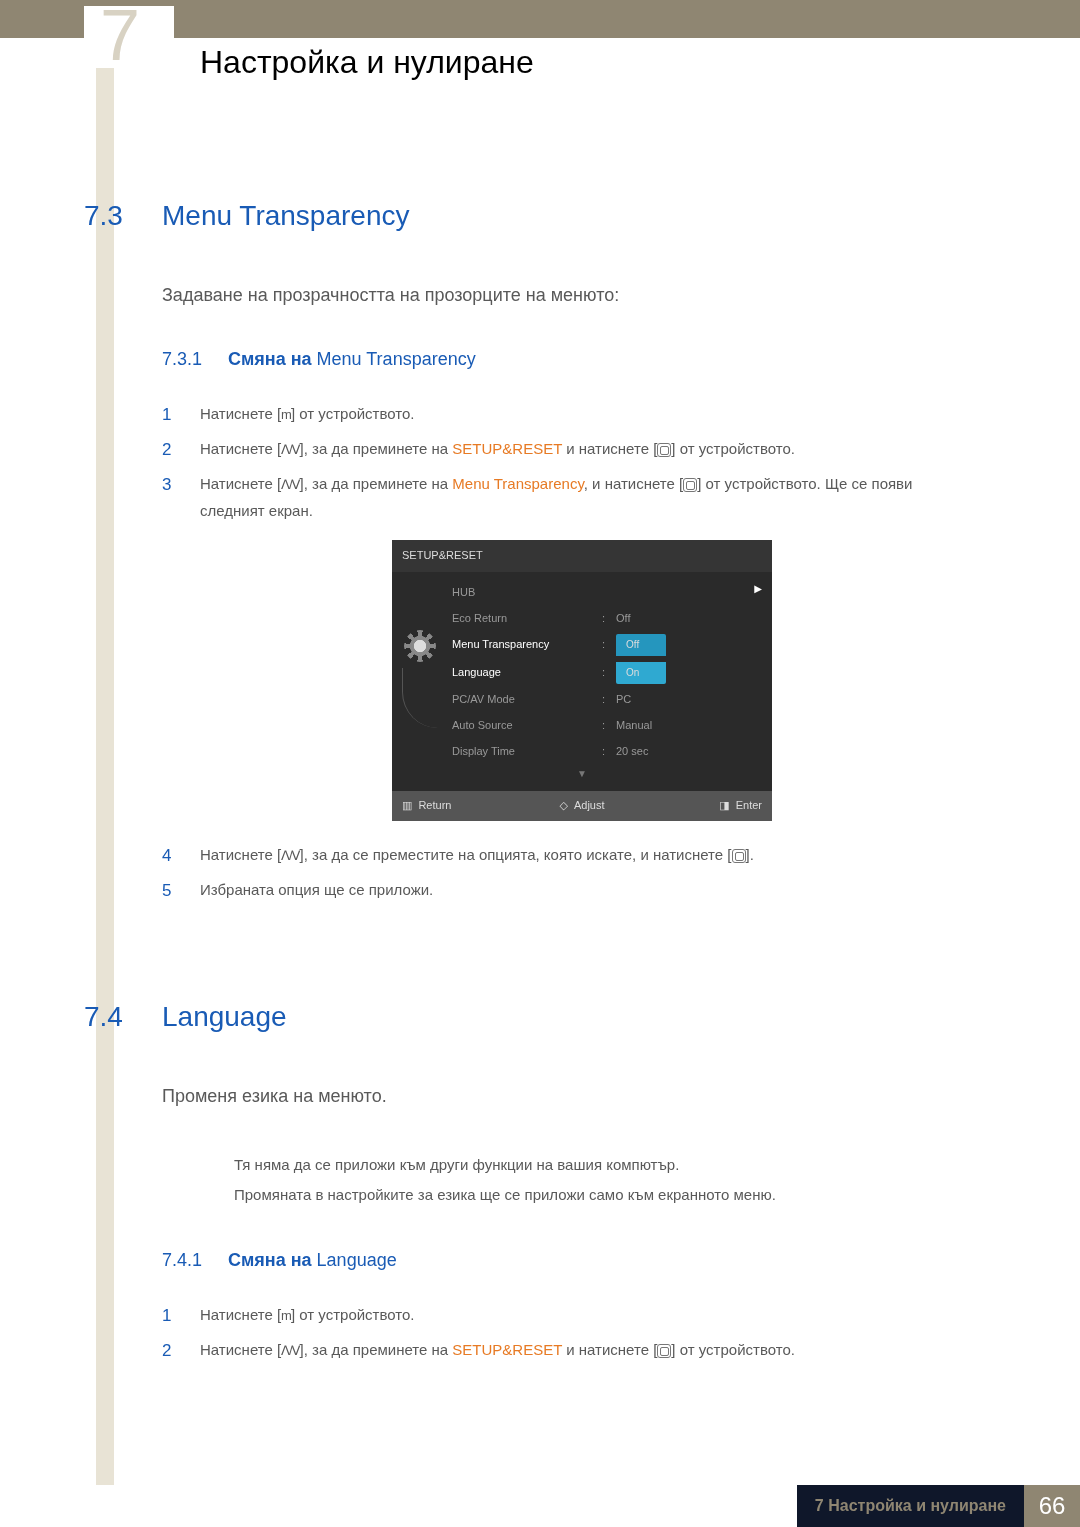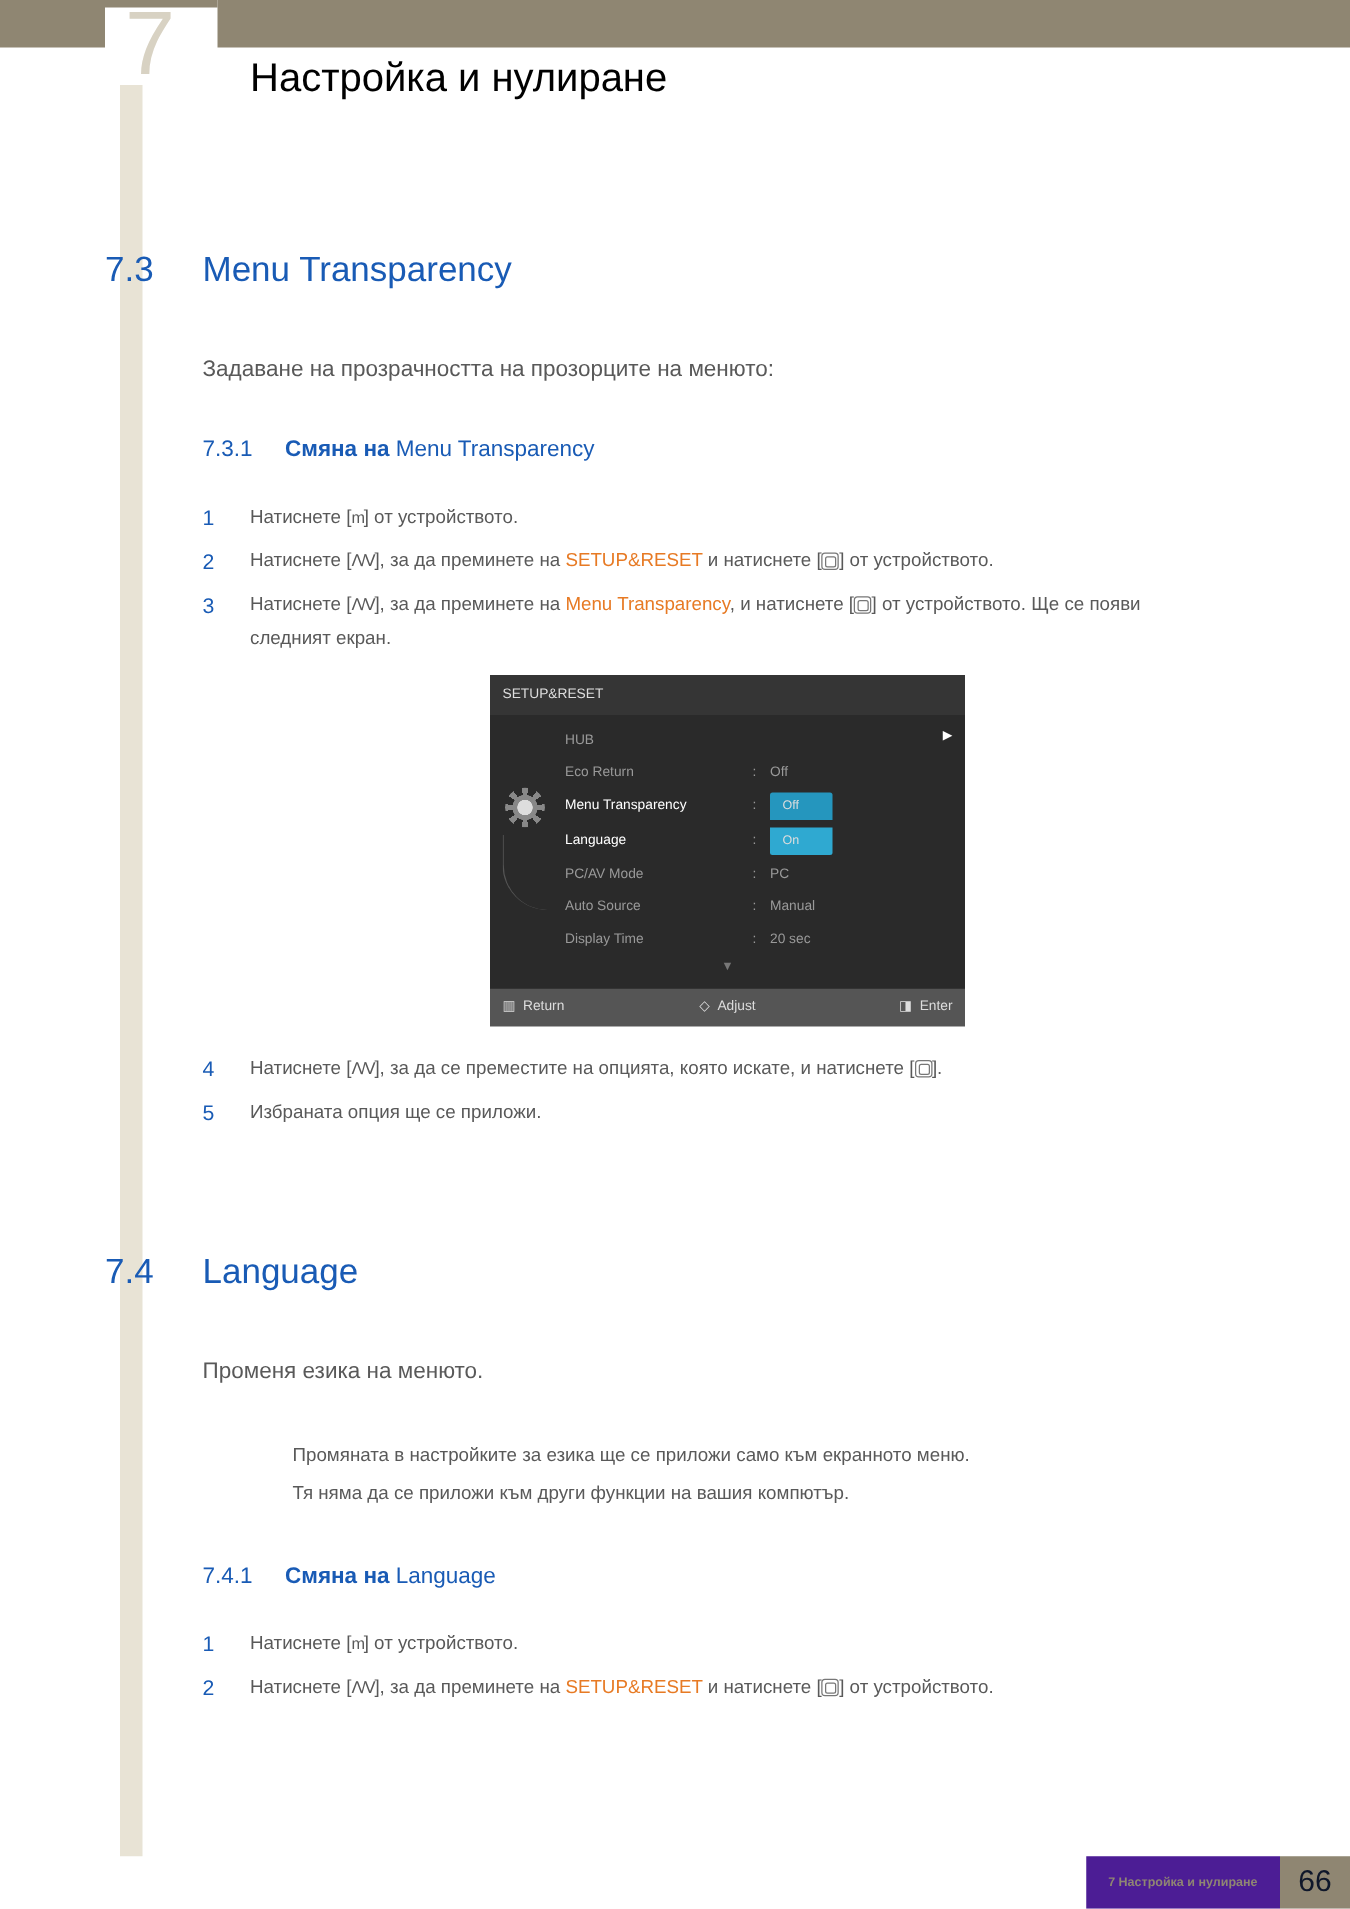--- a/index.html
+++ b/index.html
@@ -154,27 +154,27 @@
   }
   .footer {
     position:absolute;
     left:0; right:0; bottom:0;
     height: 42px;
     display:flex;
     justify-content:flex-end;
     align-items:stretch;
   }
   .footer .label {
-    background:#4c1d95; color:#8f8672;
-    font-size:10px; font-weight:700;
+    background:#0f172a; color:#8f8672;
+    font-size:16px; font-weight:700;
     display:flex; align-items:center;
     padding: 0 18px;
   }
   .footer .page {
-    background:#8f8672; color:#0f172a;
+    background:#8f8672; color:#ffffff;
     font-size:24px; font-weight:400;
     width:56px;
     display:flex; align-items:center; justify-content:center;
   }
   .section-gap { height: 90px; }
 </style>
 </head>
 <body>
 
 <div class="top-bar"></div>
@@ -272,22 +272,22 @@
     </li>
   </ol>
 
   <div class="section-gap"></div>
 
   <div class="h1">
     <span class="num">7.4</span><span>Language</span>
   </div>
   <div class="intro">Променя езика на менюто.</div>
   <div class="note-block">
+    <div>Тя няма да се приложи към други функции на вашия компютър.</div>
     <div>Промяната в настройките за езика ще се приложи само към екранното меню.</div>
-    <div>Тя няма да се приложи към други функции на вашия компютър.</div>
   </div>
 
   <div class="h2">
     <span class="num">7.4.1</span><span class="b">Смяна на</span><span> Language</span>
   </div>
 
   <ol class="steps">
     <li><span class="n">1</span>
       <span>Натиснете [</span><span class="icon-box">m</span><span>] от устройството.</span>
     </li>

